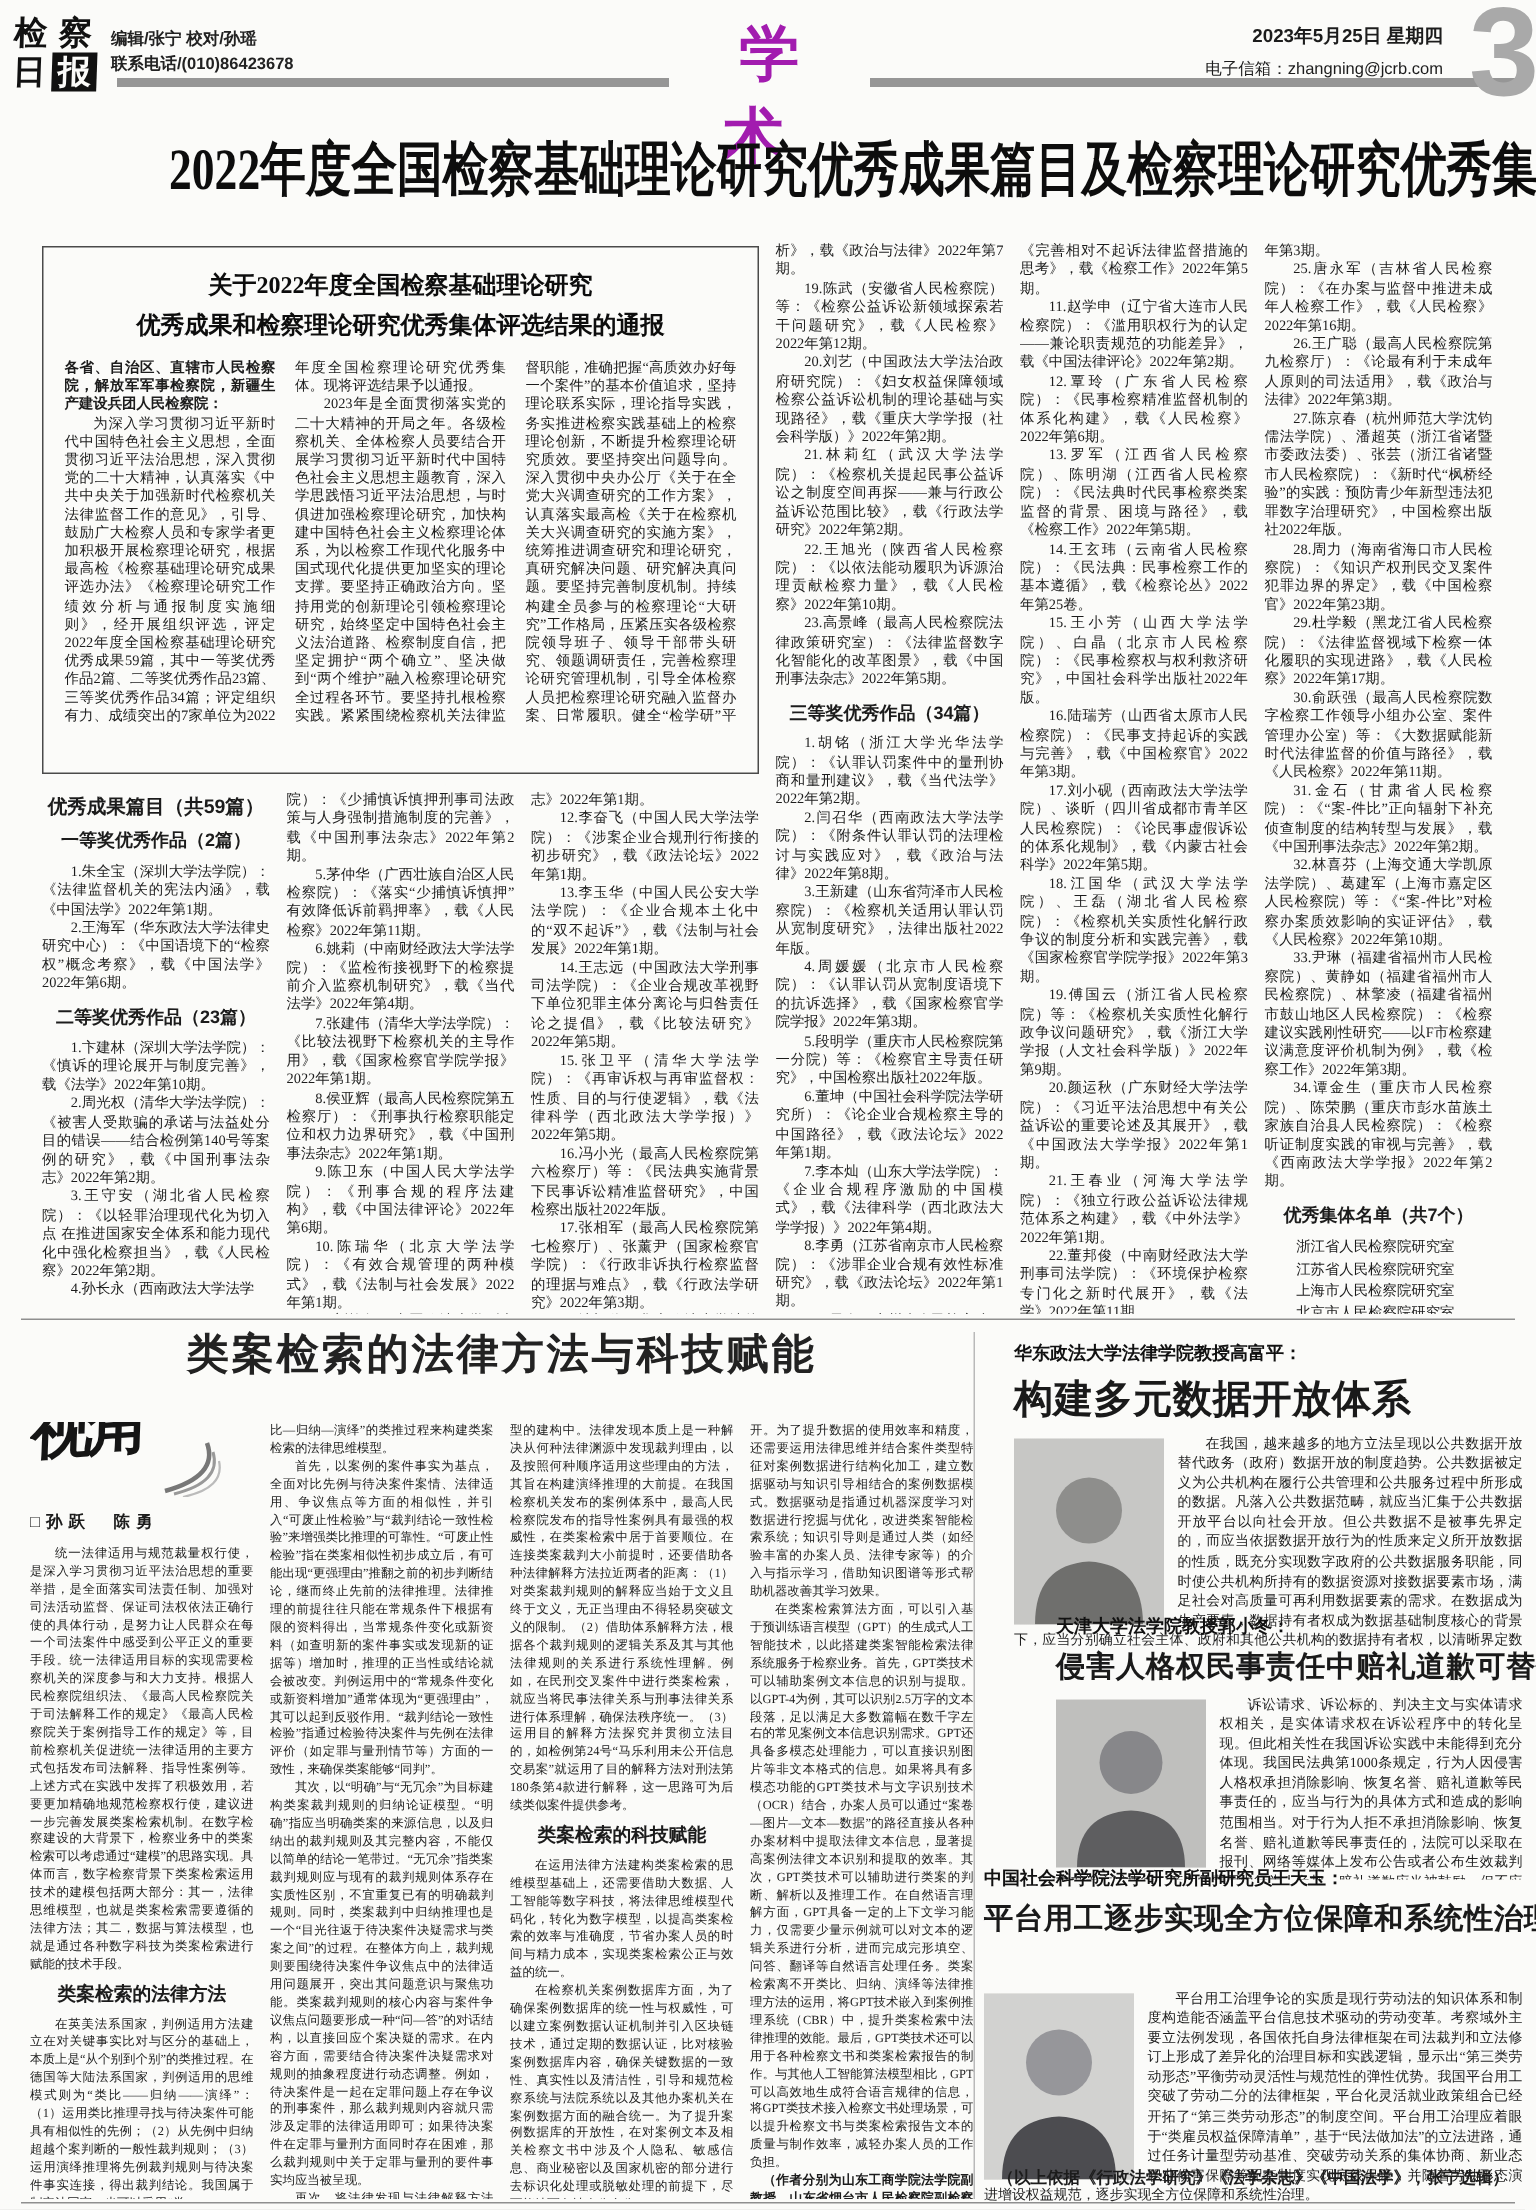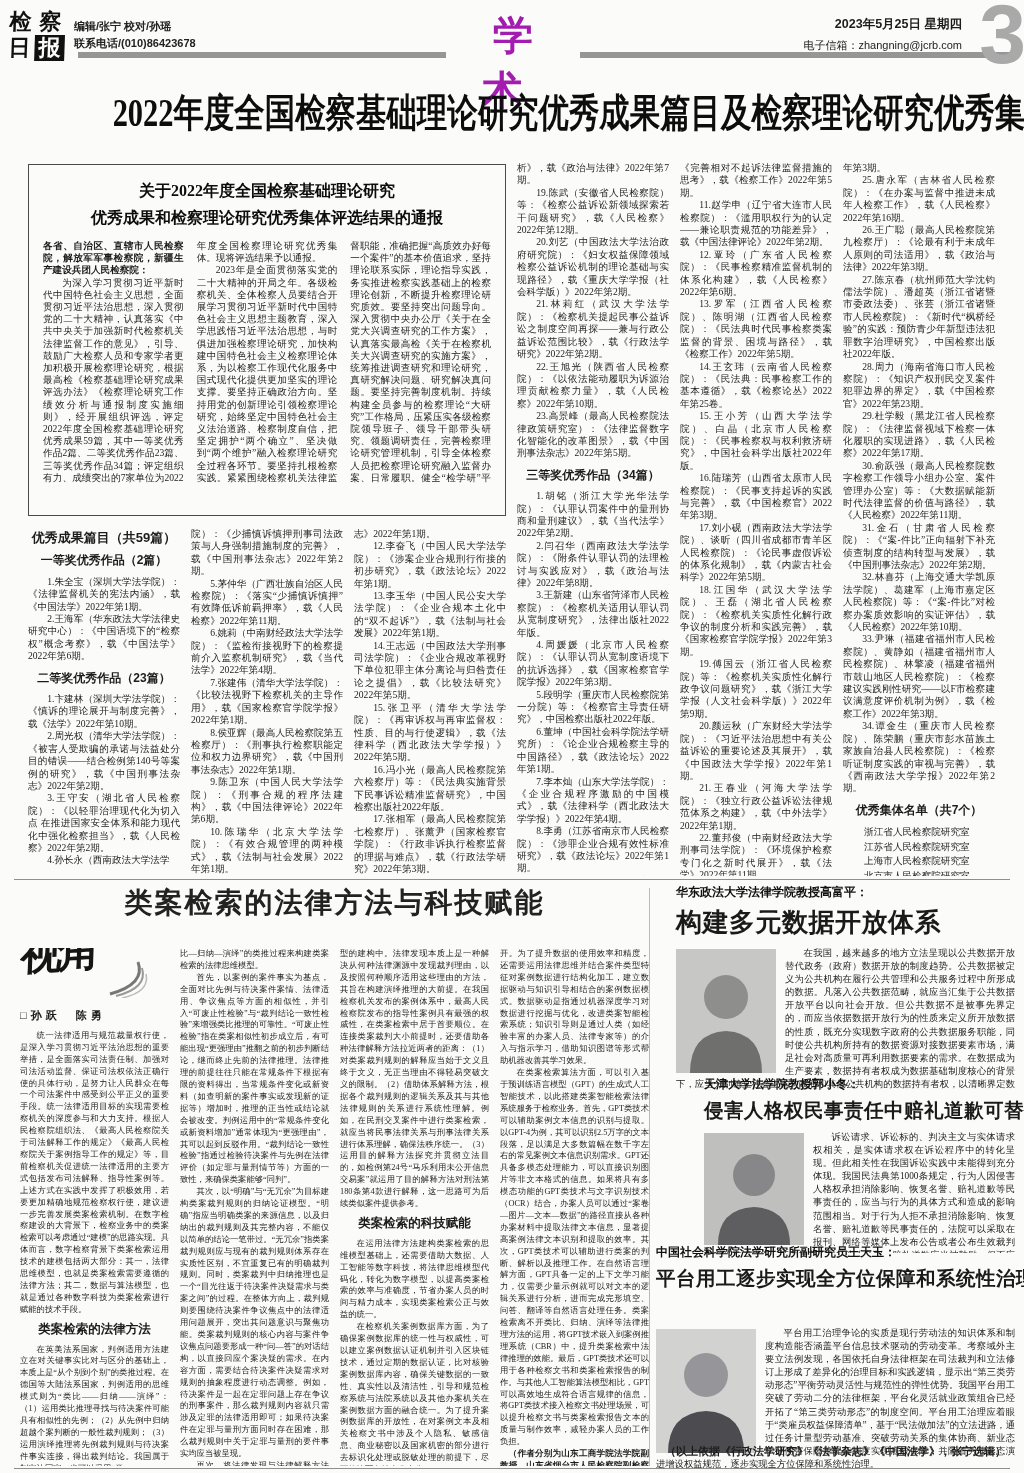--- a/index.html
+++ b/index.html
@@ -55,21 +55,21 @@
   .ecol .t-h2 { font-size:12.5px; margin:8px 0; }
   .t-tail { font-family:"Liberation Sans",sans-serif; font-weight:700; text-indent:1em; font-size:8.6px; }
   .shijiao { position:relative; width:130px; height:58px; margin-bottom:4px; }
   .sj-ch { font-size:42px; font-weight:900; font-family:"Liberation Serif",serif; color:#151515; letter-spacing:-4px; display:inline-block; transform:rotate(-4deg) skewX(-6deg); }
   .sj-swoosh { position:absolute; right:2px; top:6px; }
   .essay-authors { font-family:"Liberation Sans",sans-serif; font-size:11px; font-weight:700; letter-spacing:4px; margin:4px 0 8px; }
 
   
   .opinions { position:absolute; left:656px; top:884px; width:359px; height:582px; }
   .oblock { position:absolute; left:0; width:359px; }
-  #ob1{top:0; height:192px;padding-left:20px;} #ob2{top:192px; height:168px;padding-left:48px;} #ob3{top:360px; height:198px;}
+  #ob1{top:10px; height:192px;padding-left:20px;} #ob2{top:192px; height:168px;padding-left:48px;} #ob3{top:360px; height:198px;}
   .okicker { font-family:"Liberation Sans",sans-serif; font-weight:700; font-size:12px; color:#111; }
   .otitle { font-size:19.5px; font-weight:600; letter-spacing:0.5px; margin:4px 0 7px; white-space:nowrap; color:#1a1a1a; }
   #ob1 .otitle { font-size:26px; }
   .obody { font-size:9.3px; line-height:13.1px; text-align:justify; overflow:hidden; }
   #ob1 .obody{height:142px;} #ob2 .obody{height:122px;} #ob3 .obody{height:148px;margin-top:35px;}
   .obody p { text-indent:2em; }
   .photo { float:left; width:100px; height:124px; margin:2px 9px 2px 0; background:linear-gradient(135deg,#cfcfcd,#bdbdbb); position:relative; overflow:hidden; }
   #ob2 .photo { height:112px; }
   .photo svg { position:absolute; left:0; top:0; }
   .ofoot { position:absolute; left:0; top:560px; width:359px; text-align:center; font-family:"Liberation Sans",sans-serif; font-weight:700; font-size:11px; }

